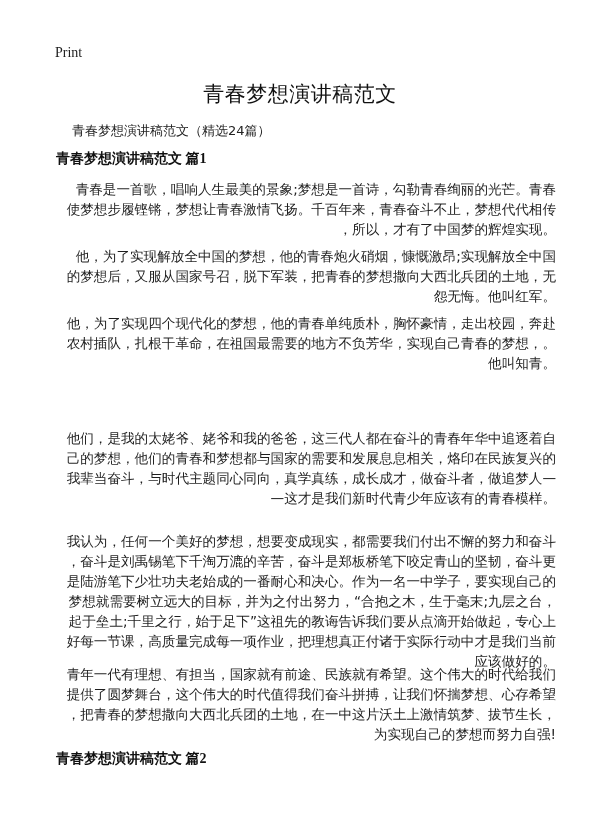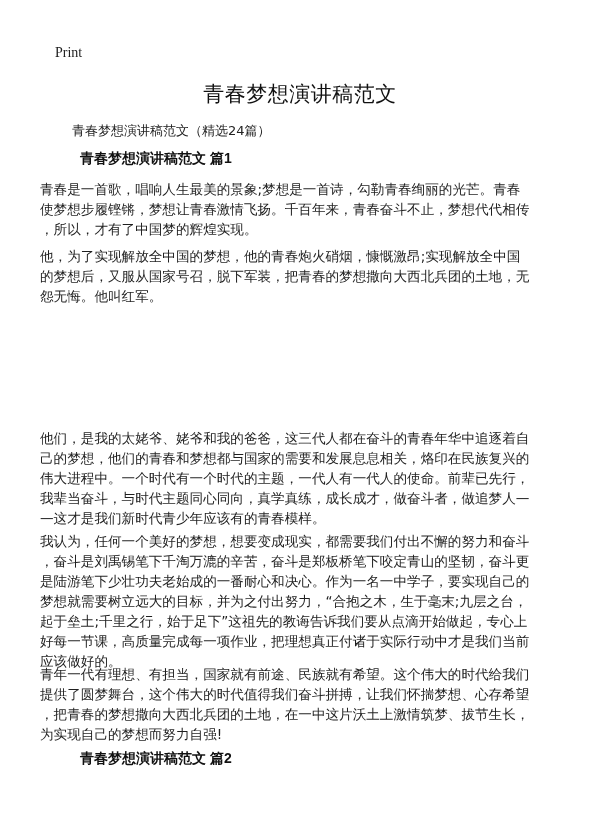--- a/index.html
+++ b/index.html
@@ -42,33 +42,33 @@
     position: absolute;
     left: 56px;
     top: 122px;
     font-size: 13px;
     color: #222;
     margin-left: 16px;
   }
   .section-heading {
     position: absolute;
     left: 56px;
-    font-family: Liberation Sans, sans-serif;
+    font-family: Liberation Serif, serif;
     font-weight: bold;
     font-size: 14px;
     color: #111;
-    margin-left: 24px;
   }
   .para {
     position: absolute;
-    left: 40px;
+    left: 56px;
     width: 500px;
     font-size: 13.6px;
     line-height: 20px;
     color: #1e1e1e;
+    text-align: right;
   }
   .para .line {
     display: block;
     white-space: nowrap;
   }
 </style>
 </head>
 <body>
 
 <div class="page">
@@ -86,26 +86,30 @@
     <span class="line">使梦想步履铿锵，梦想让青春激情飞扬。千百年来，青春奋斗不止，梦想代代相传</span>
     <span class="line">，所以，才有了中国梦的辉煌实现。</span>
   </div>
 
   <div class="para" style="top:246px;">
     <span class="line">他，为了实现解放全中国的梦想，他的青春炮火硝烟，慷慨激昂;实现解放全中国</span>
     <span class="line">的梦想后，又服从国家号召，脱下军装，把青春的梦想撒向大西北兵团的土地，无</span>
     <span class="line">怨无悔。他叫红军。</span>
   </div>
 
+  <div class="para" style="top:313px;">
+    <span class="line">他，为了实现四个现代化的梦想，他的青春单纯质朴，胸怀豪情，走出校园，奔赴</span>
+    <span class="line">农村插队，扎根干革命，在祖国最需要的地方不负芳华，实现自己青春的梦想，。</span>
+    <span class="line">他叫知青。</span>
+  </div>
 
 
   <div class="para" style="top:428px;">
     <span class="line">他们，是我的太姥爷、姥爷和我的爸爸，这三代人都在奋斗的青春年华中追逐着自</span>
     <span class="line">己的梦想，他们的青春和梦想都与国家的需要和发展息息相关，烙印在民族复兴的</span>
-    <span class="line">伟大进程中。一个时代有一个时代的主题，一代人有一代人的使命。前辈已先行，</span>
     <span class="line">我辈当奋斗，与时代主题同心同向，真学真练，成长成才，做奋斗者，做追梦人—</span>
     <span class="line">—这才是我们新时代青少年应该有的青春模样。</span>
   </div>
 
   <div class="para" style="top:531px;">
     <span class="line">我认为，任何一个美好的梦想，想要变成现实，都需要我们付出不懈的努力和奋斗</span>
     <span class="line">，奋斗是刘禹锡笔下千淘万漉的辛苦，奋斗是郑板桥笔下咬定青山的坚韧，奋斗更</span>
     <span class="line">是陆游笔下少壮功夫老始成的一番耐心和决心。作为一名一中学子，要实现自己的</span>
     <span class="line">梦想就需要树立远大的目标，并为之付出努力，“合抱之木，生于毫末;九层之台，</span>
     <span class="line">起于垒土;千里之行，始于足下”这祖先的教诲告诉我们要从点滴开始做起，专心上</span>

